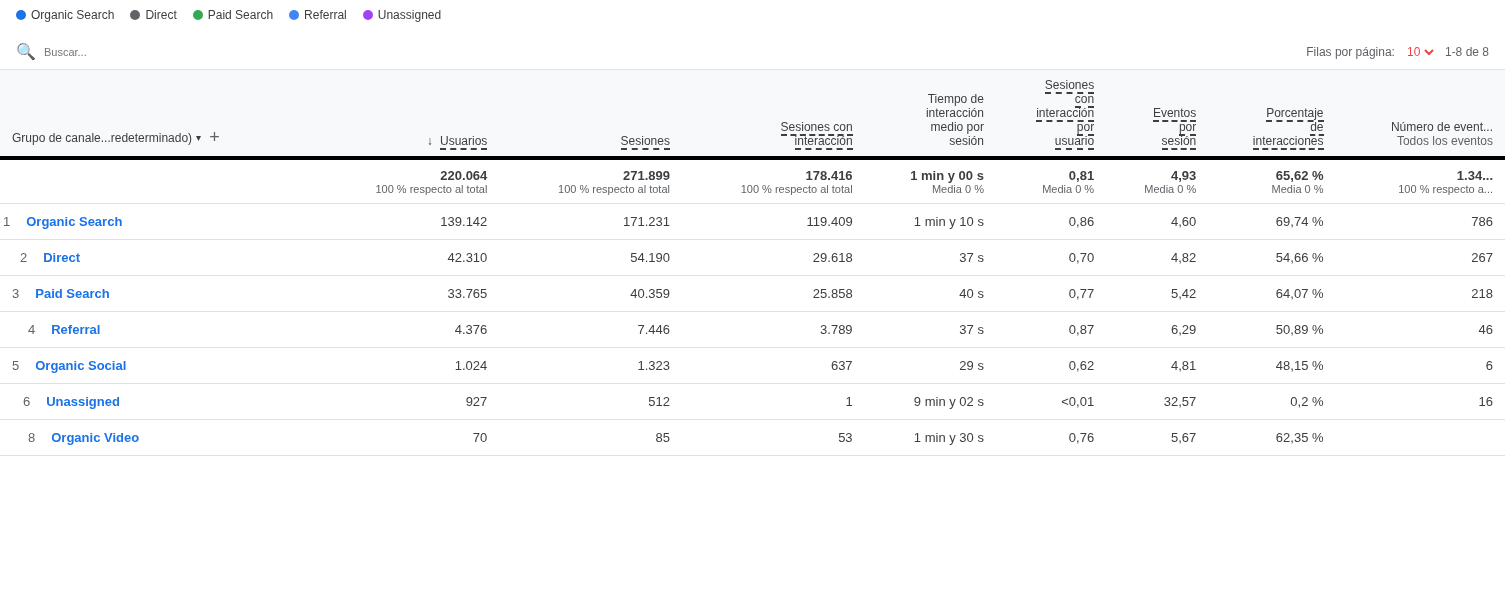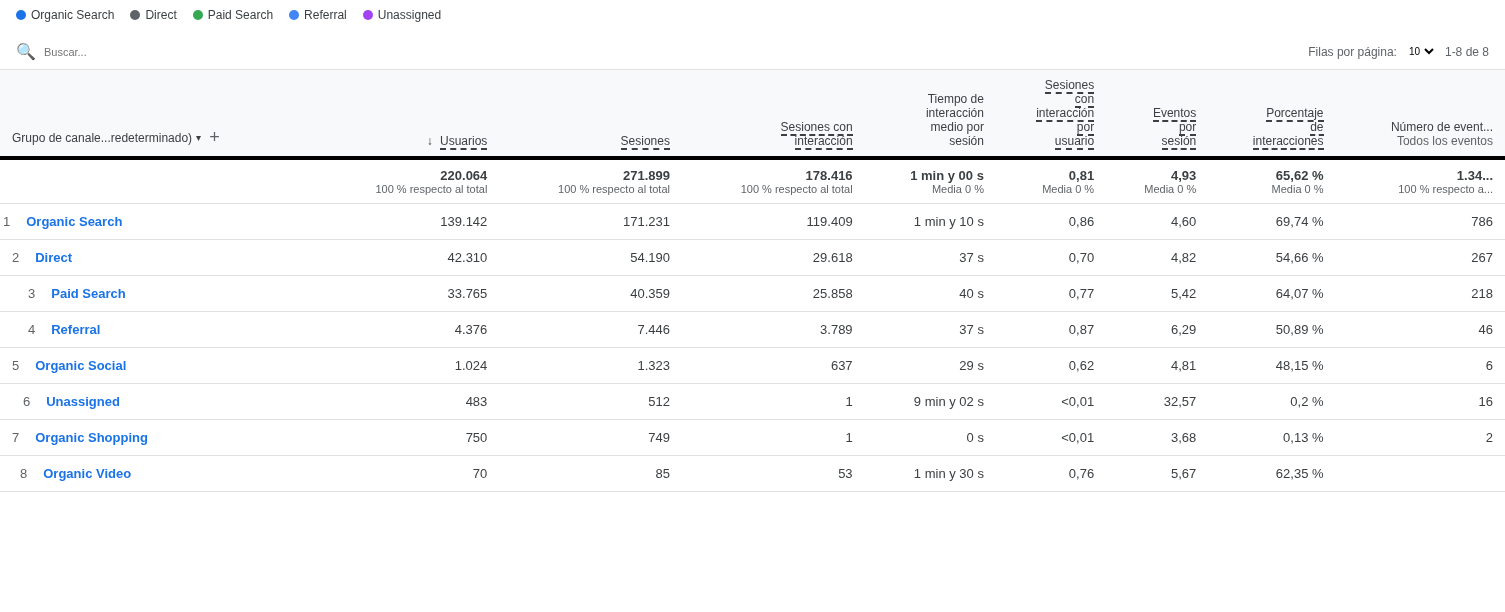--- a/index.html
+++ b/index.html
@@ -58,22 +58,22 @@
 
     .rows-select {
       display: flex;
       align-items: center;
       gap: 4px;
     }
 
     .rows-select select {
       border: none;
       outline: none;
-      font-size: 10px;
-      color: #000000;
+      font-size: 12px;
+      color: #ef4444;
       cursor: pointer;
       background: transparent;
     }
 
     .table-container {
       overflow-x: auto;
       width: 100%;
     }
 
     table {
@@ -274,33 +274,33 @@
       <td>139.142</td>
       <td>171.231</td>
       <td>119.409</td>
       <td>1 min y 10 s</td>
       <td>0,86</td>
       <td>4,60</td>
       <td>69,74 %</td>
       <td>786</td>
     </tr>
         <tr>
-      <td style="text-align: left; padding-left: 12px;"><span style="color:#5f6368;margin-right:16px;">2</span><span style="font-weight:600;color:#1a73e8;cursor:pointer;">Direct</span></td>
+      <td style="text-align: left; padding-left: 20px;"><span style="color:#5f6368;margin-right:16px;">2</span><span style="font-weight:600;color:#1a73e8;cursor:pointer;">Direct</span></td>
 
       <td>42.310</td>
       <td>54.190</td>
       <td>29.618</td>
       <td>37 s</td>
       <td>0,70</td>
       <td>4,82</td>
       <td>54,66 %</td>
       <td>267</td>
     </tr>
         <tr>
-      <td style="text-align: left; padding-left: 28px;"><span style="color:#5f6368;margin-right:16px;">3</span><span style="font-weight:600;color:#1a73e8;cursor:pointer;">Paid Search</span></td>
+      <td style="text-align: left; padding-left: 12px;"><span style="color:#5f6368;margin-right:16px;">3</span><span style="font-weight:600;color:#1a73e8;cursor:pointer;">Paid Search</span></td>
 
       <td>33.765</td>
       <td>40.359</td>
       <td>25.858</td>
       <td>40 s</td>
       <td>0,77</td>
       <td>5,42</td>
       <td>64,07 %</td>
       <td>218</td>
     </tr>
@@ -324,43 +324,31 @@
       <td>637</td>
       <td>29 s</td>
       <td>0,62</td>
       <td>4,81</td>
       <td>48,15 %</td>
       <td>6</td>
     </tr>
         <tr>
       <td style="text-align: left; padding-left: 23px;"><span style="color:#5f6368;margin-right:16px;">6</span><span style="font-weight:600;color:#1a73e8;cursor:pointer;">Unassigned</span></td>
 
-      <td>483</td>
+      <td>927</td>
       <td>512</td>
       <td>1</td>
       <td>9 min y 02 s</td>
       <td>&lt;0,01</td>
       <td>32,57</td>
       <td>0,2 %</td>
       <td>16</td>
     </tr>
         <tr>
-      <td style="text-align: left; padding-left: 12px;"><span style="color:#5f6368;margin-right:16px;">7</span><span style="font-weight:600;color:#1a73e8;cursor:pointer;">Organic Shopping</span></td>
-
-      <td>750</td>
-      <td>749</td>
-      <td>1</td>
-      <td>0 s</td>
-      <td>&lt;0,01</td>
-      <td>3,68</td>
-      <td>0,13 %</td>
-      <td>2</td>
-    </tr>
-        <tr>
-      <td style="text-align: left; padding-left: 20px; margin-left: 8px;"><span style="color:#5f6368;margin-right:16px;">8</span><span style="font-weight:600;color:#1a73e8;cursor:pointer;">Organic Video</span></td>
+      <td style="text-align: left; padding-left: 28px; margin-left: 8px;"><span style="color:#5f6368;margin-right:16px;">8</span><span style="font-weight:600;color:#1a73e8;cursor:pointer;">Organic Video</span></td>
 
       <td>70</td>
       <td>85</td>
       <td>53</td>
       <td>1 min y 30 s</td>
       <td>0,76</td>
       <td>5,67</td>
       <td>62,35 %</td>
       <td></td>
     </tr>

